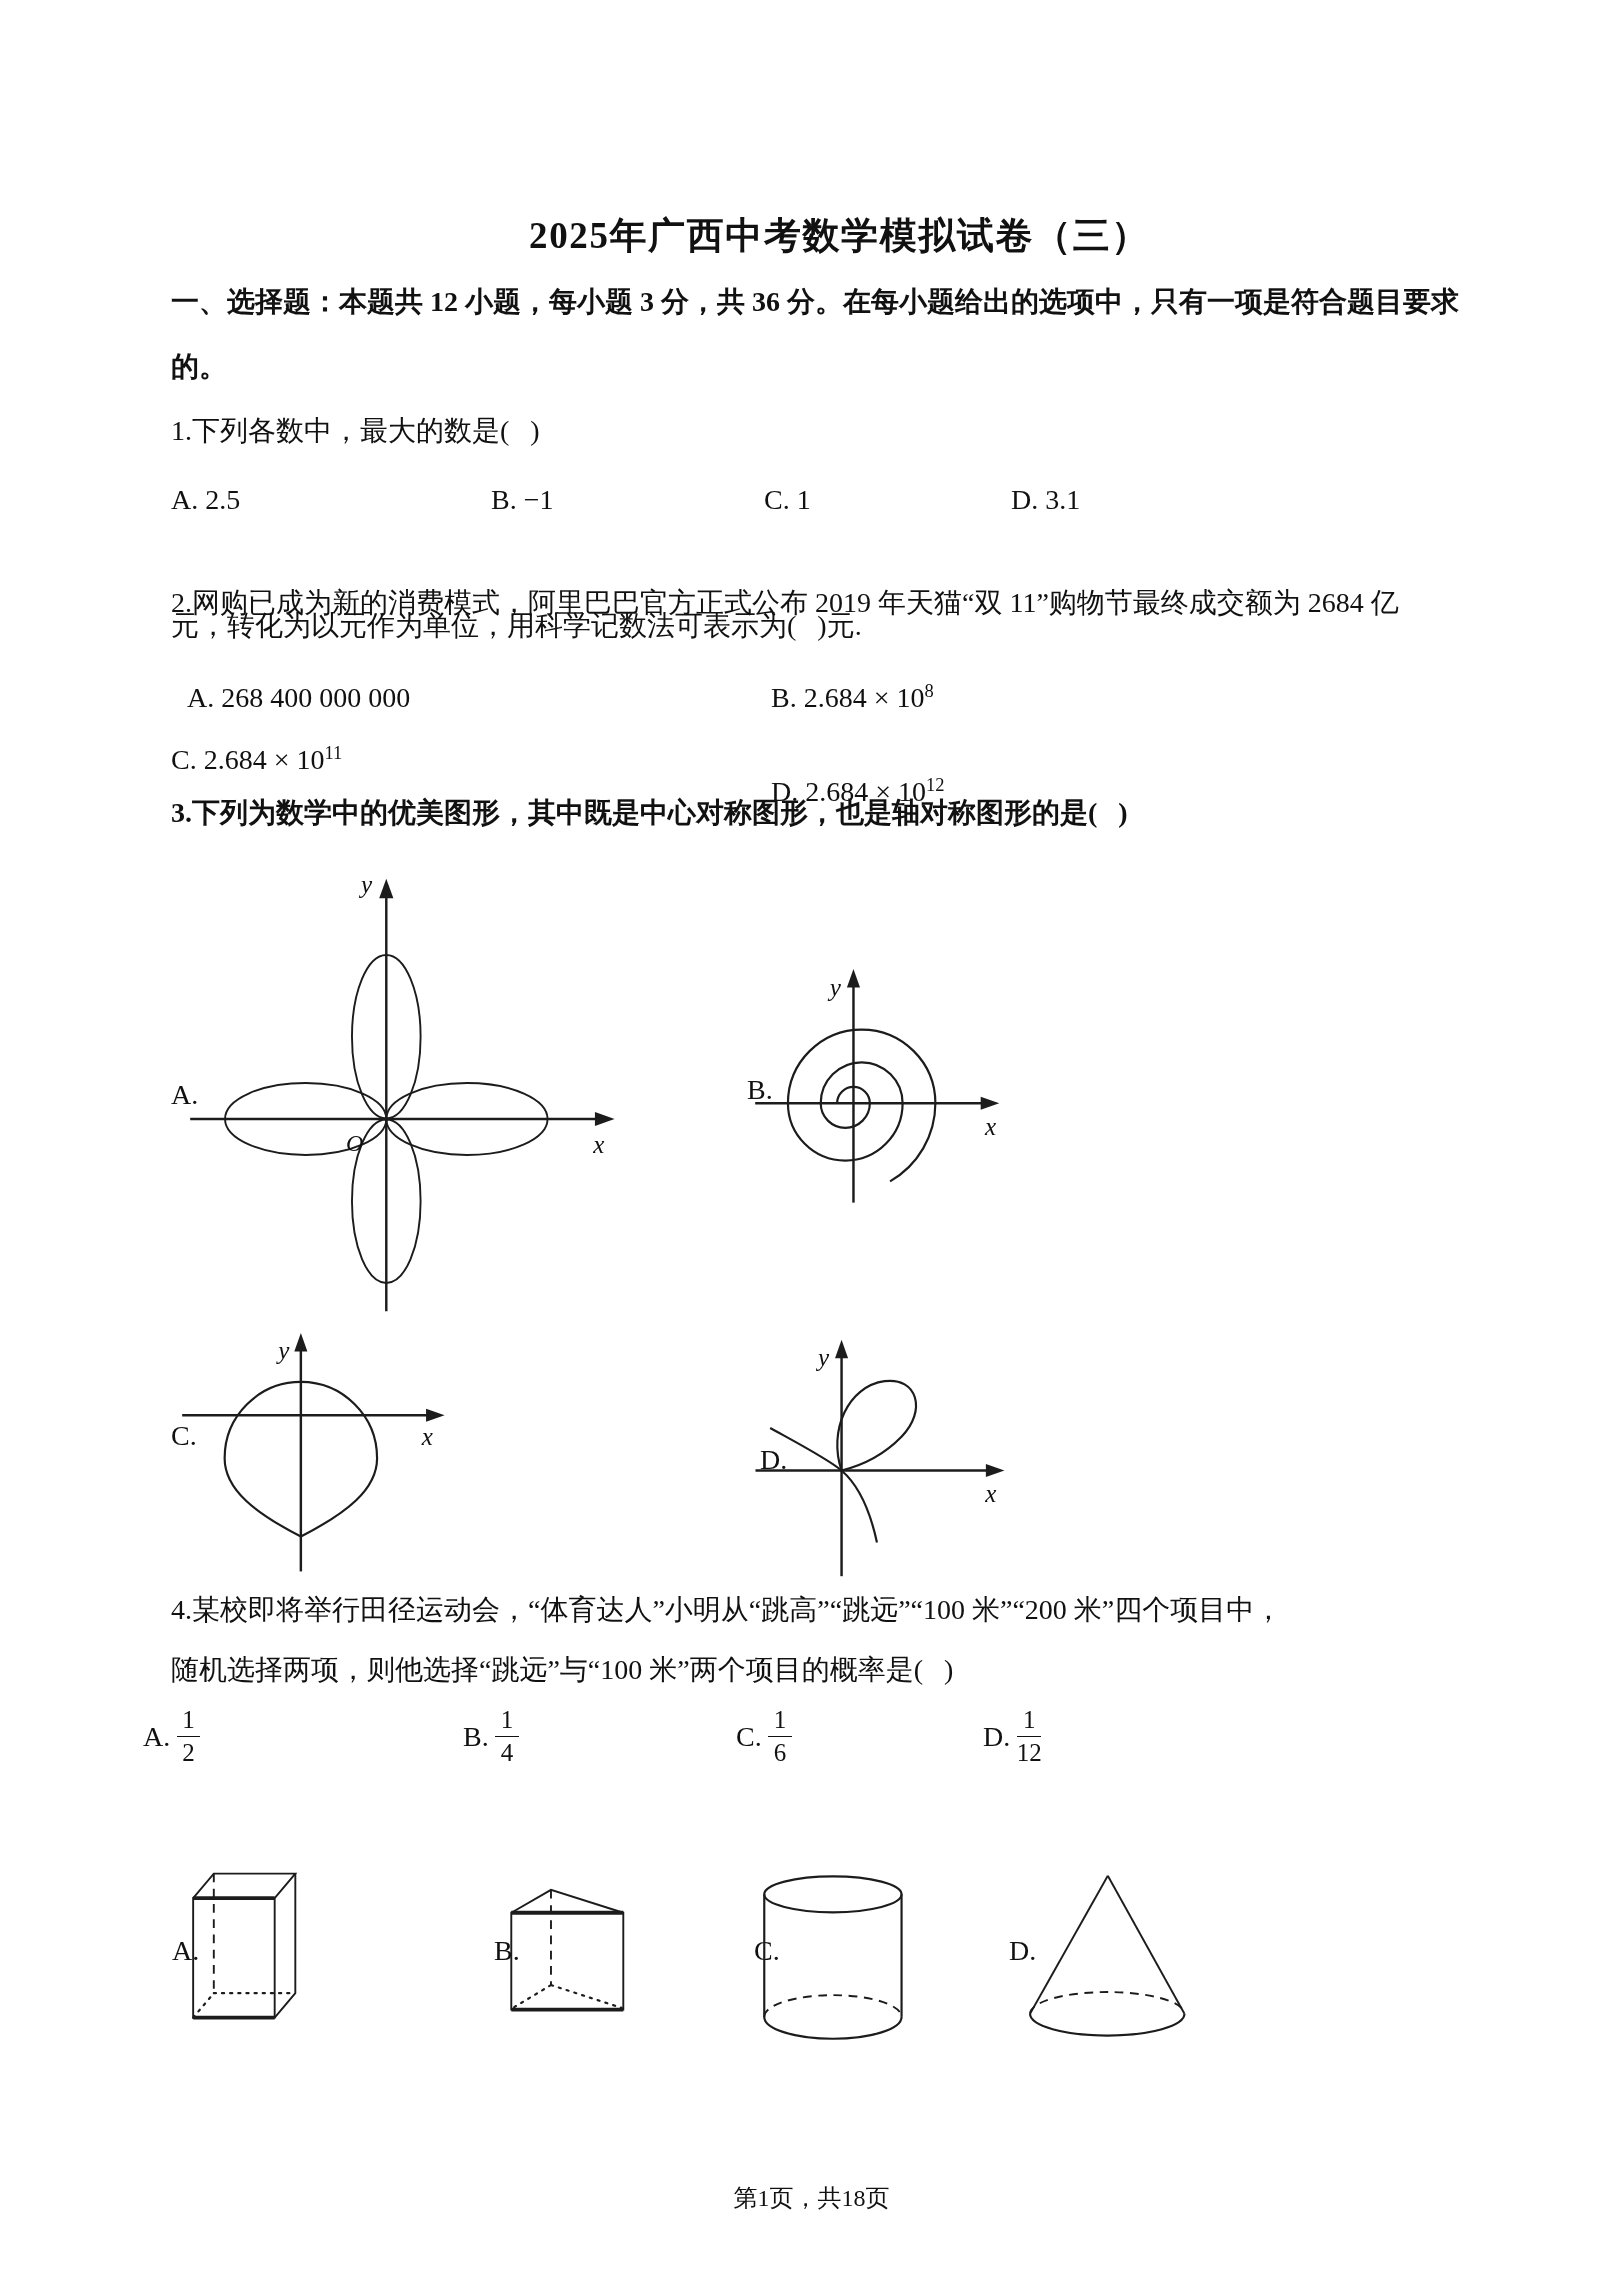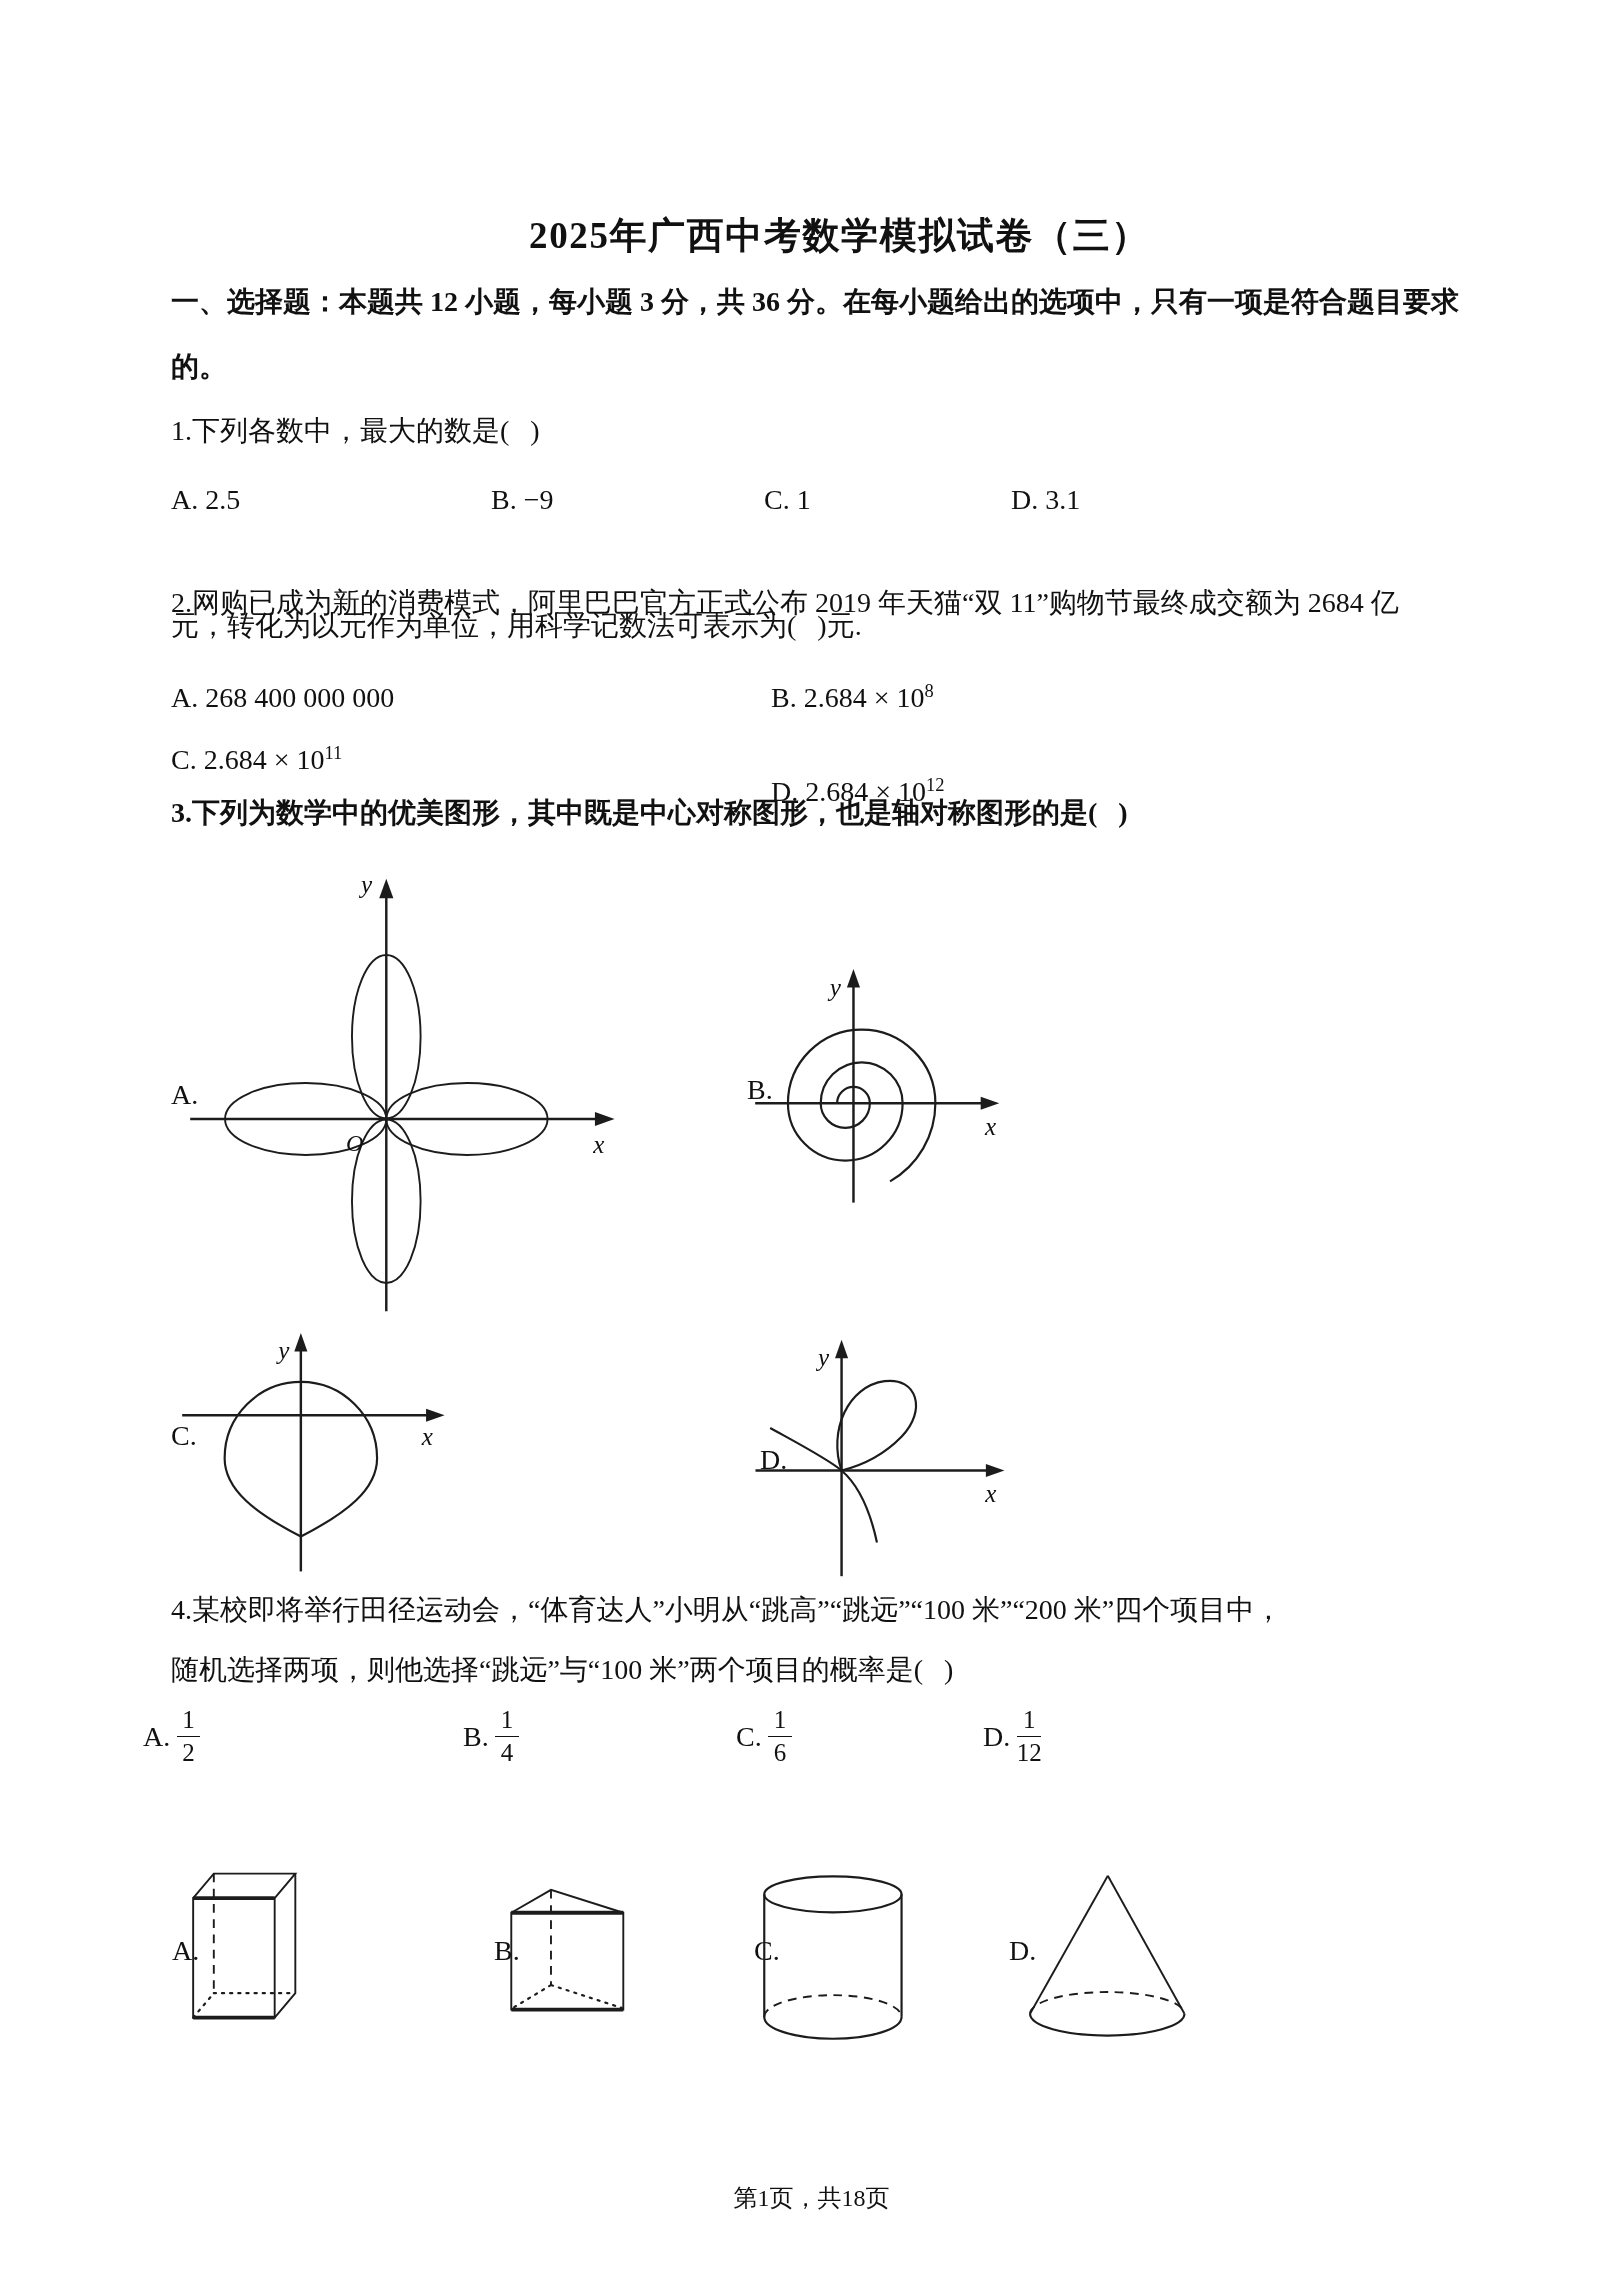--- a/index.html
+++ b/index.html
@@ -55,27 +55,27 @@
 
 <div class="page">
 
   <div class="t title">2025年广西中考数学模拟试卷（三）</div>
 
   <div class="t bold" style="left:143px;top:284px;">一、选择题：本题共 12 小题，每小题 3 分，共 36 分。在每小题给出的选项中，只有一项是符合题目要求</div>
   <div class="t bold" style="left:143px;top:349px;">的。</div>
 
   <div class="t" style="left:143px;top:413px;">1.下列各数中，最大的数是(   )</div>
   <div class="t" style="left:143px;top:482px;">A. 2.5</div>
-  <div class="t" style="left:463px;top:482px;">B. −9</div>
+  <div class="t" style="left:463px;top:482px;">B. −1</div>
   <div class="t" style="left:736px;top:482px;">C. 1</div>
   <div class="t" style="left:983px;top:482px;">D. 3.1</div>
 
   <div class="t" style="left:143px;top:541px;margin-top:44px;">2.网购已成为新的消费模式，阿里巴巴官方正式公布 2019 年天猫“双 11”购物节最终成交额为 2684 亿</div>
   <div class="t" style="left:143px;top:608px;">元，转化为以元作为单位，用科学记数法可表示为(   )元.</div>
-  <div class="t" style="left:143px;top:680px;text-align:center;"><span>A. 268 400 000 000</span><sup class="sup"></sup></div>
+  <div class="t" style="left:159px;top:680px;text-align:center;"><span>A. 268 400 000 000</span><sup class="sup"></sup></div>
   <div class="t" style="left:743px;top:680px;"><span>B. 2.684 × 10</span><sup class="sup">8</sup></div>
   <div class="t" style="left:143px;top:742px;"><span>C. 2.684 × 10</span><sup class="sup">11</sup></div>
   <div class="t" style="left:743px;top:742px;margin-top:32px;"><span>D. 2.684 × 10</span><sup class="sup">12</sup></div>
 
   <div class="t" style="left:143px;top:795px;font-weight:bold;">3.下列为数学中的优美图形，其中既是中心对称图形，也是轴对称图形的是(   )</div>
 
   <div class="t" style="left:143px;top:1077px;">A.</div>
   <div class="t" style="left:719px;top:1072px;">B.</div>
   <div class="t" style="left:143px;top:1418px;">C.</div>
   <div class="t" style="left:732px;top:1442px;">D.</div>

